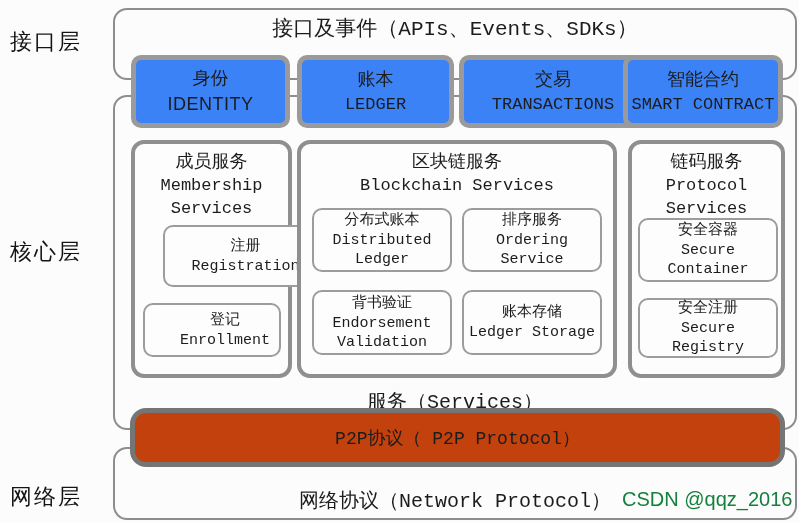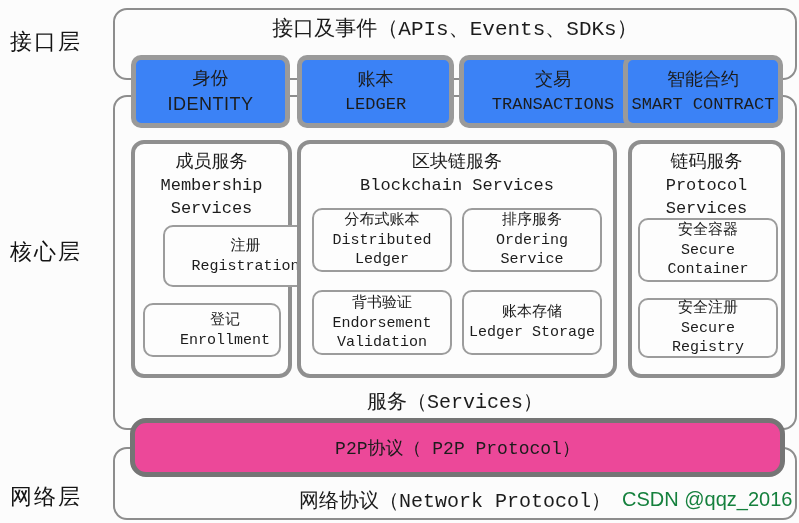--- a/index.html
+++ b/index.html
@@ -124,26 +124,26 @@
   .i-ev  { left: 11px;  top: 146px; width: 140px; height: 65px; }
   .i-ls  { left: 161px; top: 146px; width: 140px; height: 65px; }
 
   .i-sc  { left: 6px;   top: 74px;  width: 140px; height: 64px; }
   .i-sr  { left: 6px;   top: 154px; width: 140px; height: 60px; }
 
   
   .p2p {
     position: absolute;
     left: 130px;
-    top: 418px;
+    top: 408px;
     width: 655px;
     height: 59px;
     border: 5px solid #757575;
     border-radius: 16px;
-    background: #ec4899;
+    background: #c2410c;
     z-index: 3;
     display: flex;
     align-items: center;
     justify-content: center;
     font-size: 18px;
     white-space: nowrap;
   }
 
   .watermark {
     position: absolute;

